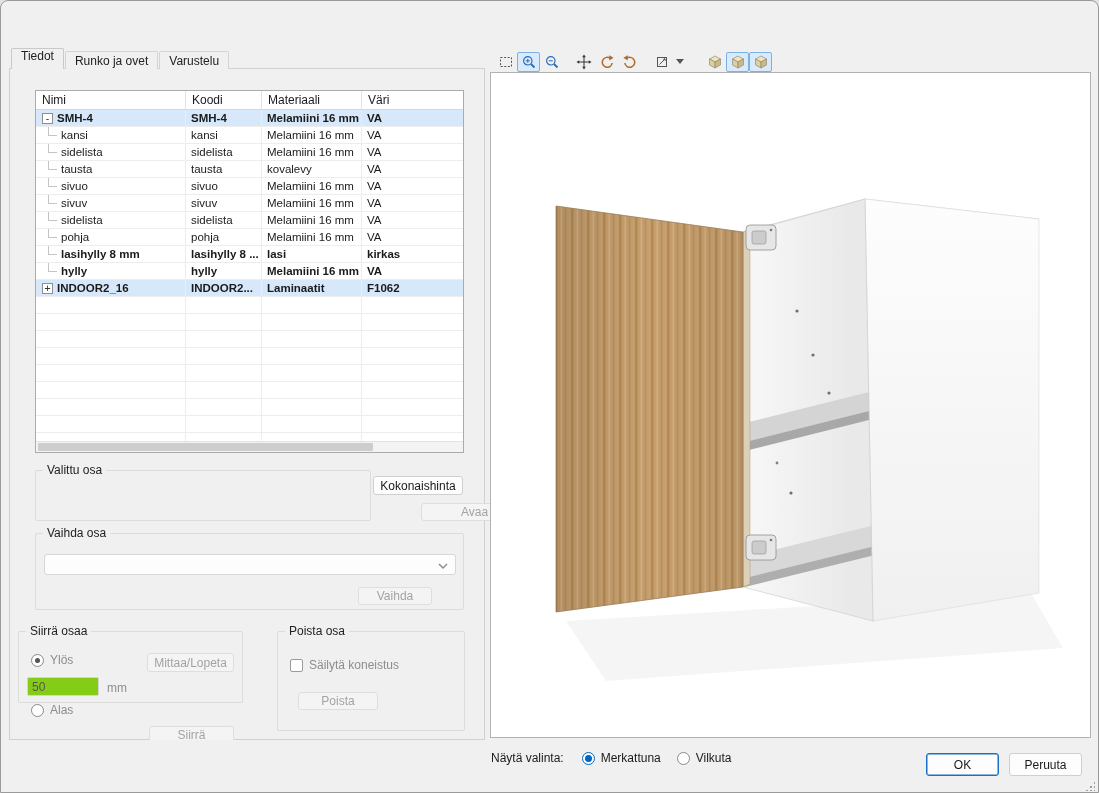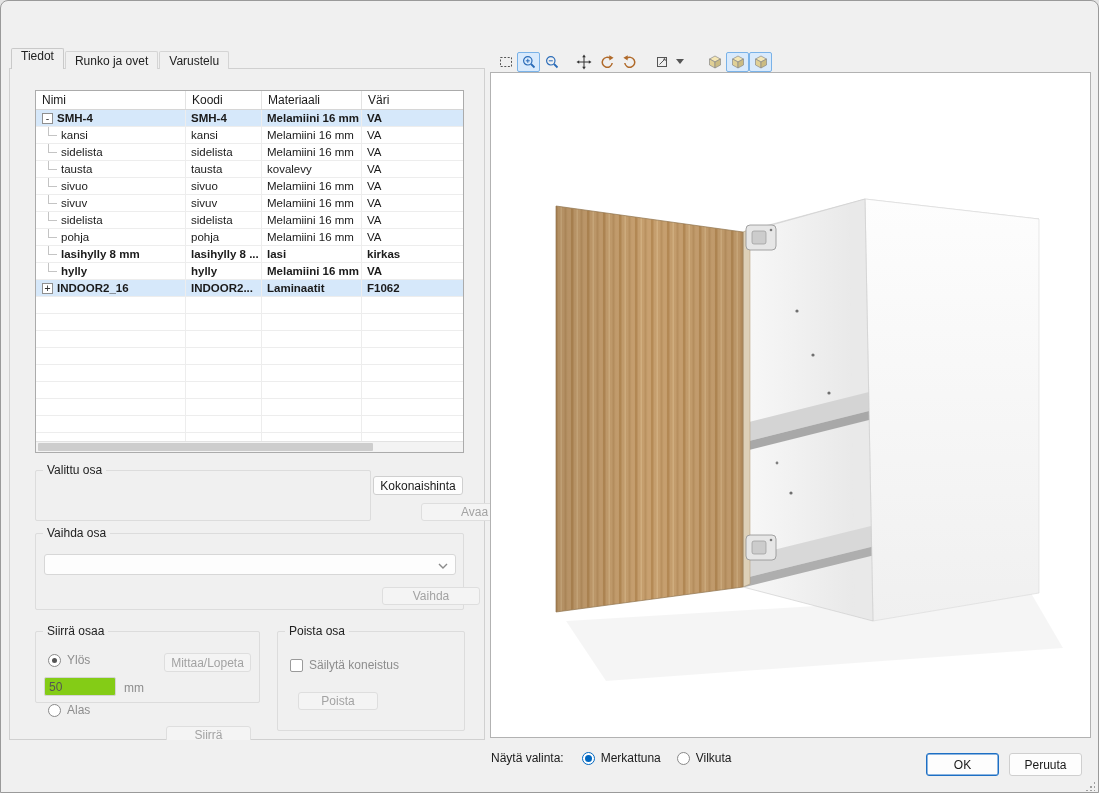--- a/index.html
+++ b/index.html
@@ -342,24 +342,24 @@
     <div class="groupbox" style="left:25px; top:464px; width:429px; height:77px;">
       <div class="grouplabel">Vaihda osa</div>
       <div class="combo" style="left:8px; top:20px; width:412px; height:21px;">
         <span style="padding-left:5px; color:#444;"></span>
         <span class="chev">
           <svg width="10" height="6" viewBox="0 0 10 6">
               <polyline points="1,1 5,5 9,1" fill="none" stroke="#8a8a8a" stroke-width="1.4"></polyline>
             </svg>
         </span>
       </div>
-      <div class="btn disabled" style="left:346px; top:53px; width:98px; height:18px;text-align:right;">Vaihda</div>
-    </div>
-
-    <div class="groupbox" style="left:25px; top:562px; width:225px; height:72px;padding-left:44px;">
+      <div class="btn disabled" style="left:322px; top:53px; width:74px; height:18px;text-align:right;">Vaihda</div>
+    </div>
+
+    <div class="groupbox" style="left:8px; top:562px; width:225px; height:72px;padding-left:44px;">
       <div class="grouplabel">Siirrä osaa</div>
       <div style="position:absolute; left:12px; top:21px; display:flex; align-items:center;">
         <span class="radio sel"></span>
         <span class="ctl-label dim">Ylös</span>
       </div>
       <input class="field" style="position: absolute; left: 8px; top: 45px; width: 72px; height: 19px;" value="50">
       <span class="dim" style="position:absolute; left:88px; top:49px;">mm</span>
       <div style="position:absolute; left:12px; top:71px; display:flex; align-items:center;">
         <span class="radio"></span>
         <span class="ctl-label dim">Alas</span>

